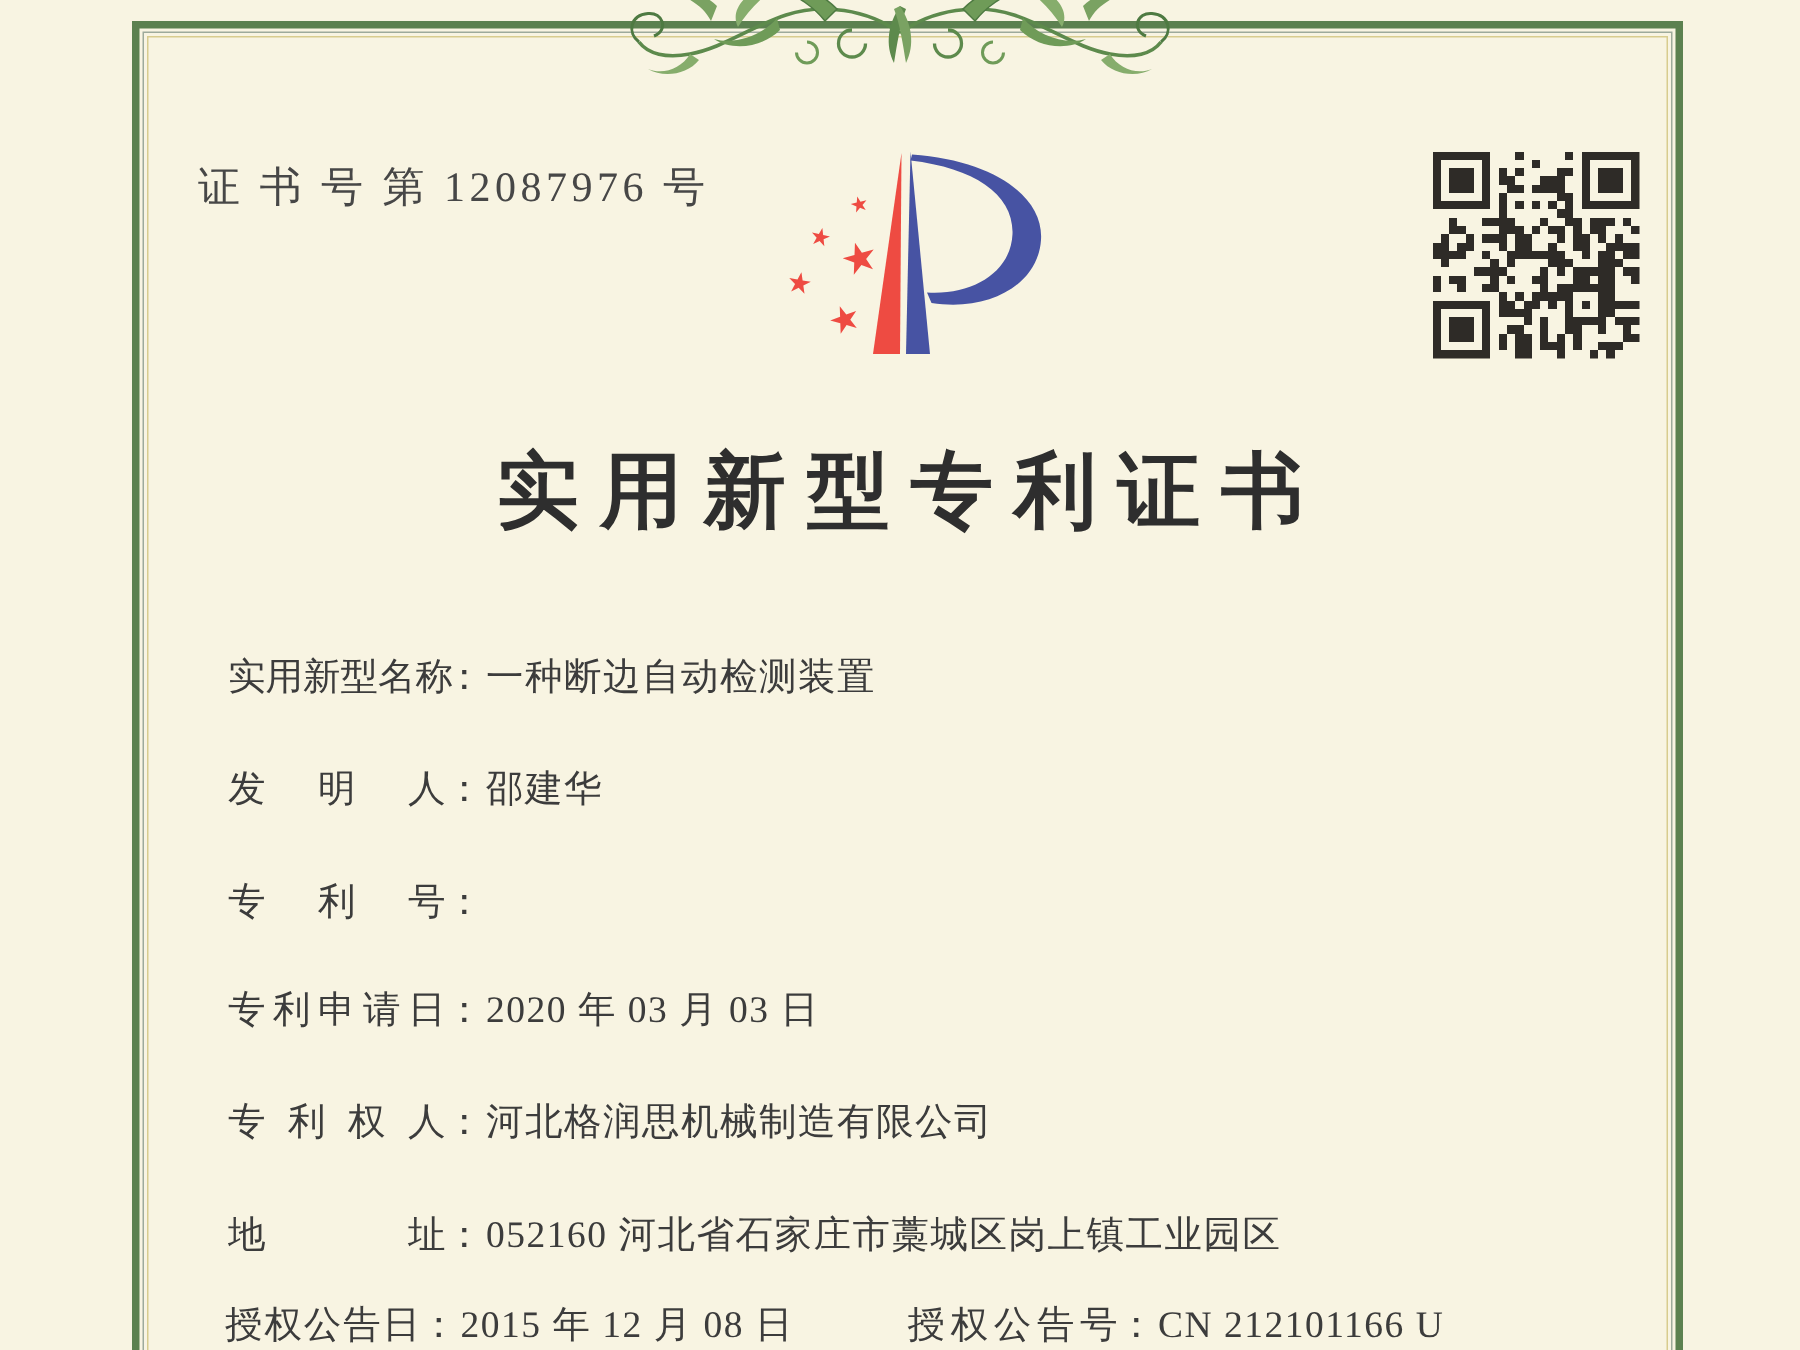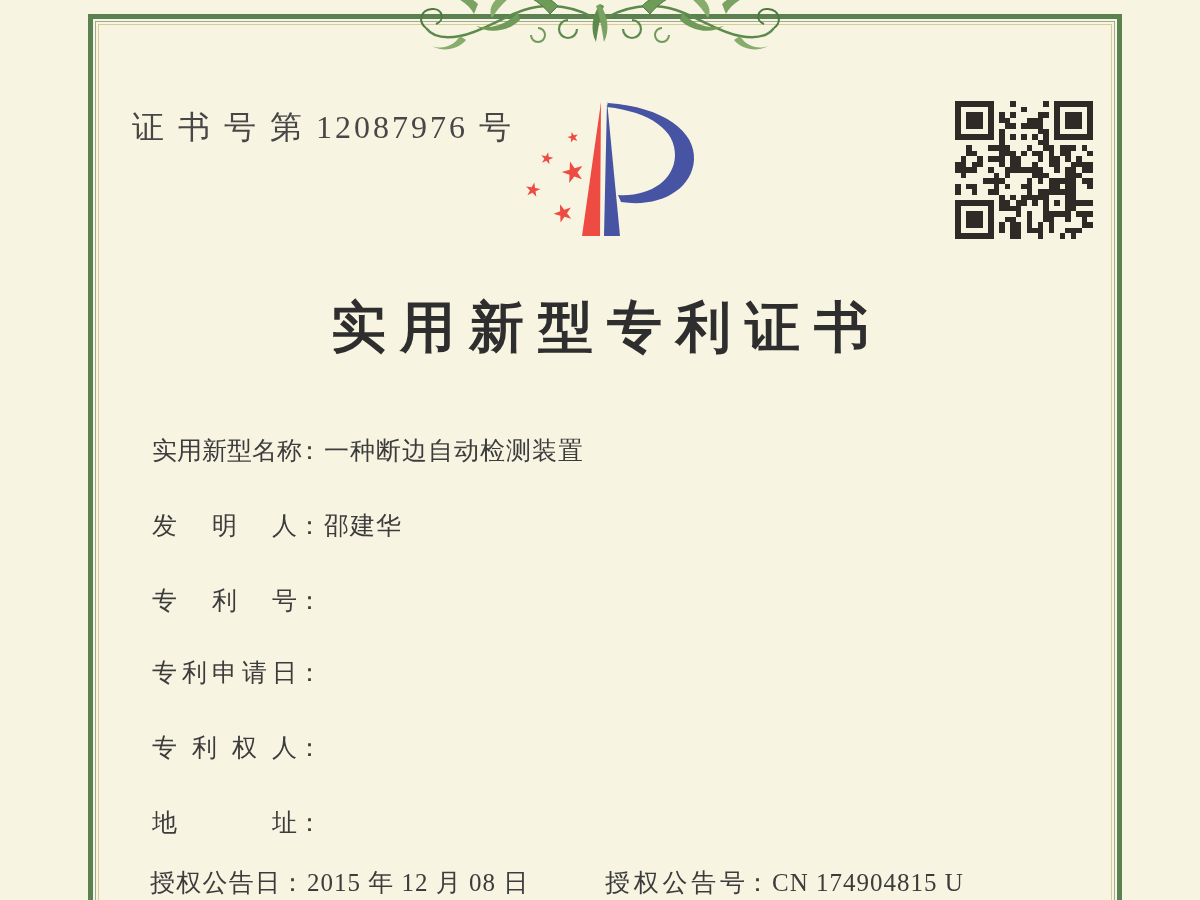--- a/index.html
+++ b/index.html
@@ -7,21 +7,21 @@
   .paper{position:relative;width:1200px;height:900px;background:#f8f4e2;
          font-family:"Liberation Serif","DejaVu Serif",serif;color:#3c3c3c;}
   
   .frame{position:absolute;left:88px;top:14px;width:1034px;height:950px;
          border:5px solid #5c8150;box-sizing:border-box;}
   .frame2{position:absolute;inset:2px;border:1px solid #9daa9b;}
   .frame3{position:absolute;inset:2px;border:1px solid #d8cc8e;}
   
   .flourish{position:absolute;left:408px;top:-6px;width:384px;height:60px;}
   
-  .certno{position:absolute;left:132px;top:106px;font-size:32px;letter-spacing:3px;
+  .certno{position:absolute;left:132px;top:106px;font-size:28px;letter-spacing:3px;
           color:#474747;white-space:nowrap;}
   .logo{position:absolute;left:517px;top:90px;}
   .qr{position:absolute;left:955px;top:101px;width:138px;height:138px;}
   
   .title{position:absolute;left:0;top:291px;width:1200px;text-align:center;
          font-size:55px;font-weight:bold;letter-spacing:14px;text-indent:14px;
          color:#2e2e2e;white-space:nowrap;}
   
   .row{position:absolute;display:flex;align-items:baseline;font-size:25px;
        white-space:nowrap;color:#3c3c3c;}
@@ -437,36 +437,39 @@
   </div>
   <div class="row r4">
     <span class="jlabel">
         <span>专</span>
         <span>利</span>
         <span>申</span>
         <span>请</span>
         <span>日</span>
       </span>
       <span class="colon">：</span>
+      <span class="value">2020 年 03 月 03 日</span>
   </div>
   <div class="row r5">
     <span class="jlabel">
         <span>专</span>
         <span>利</span>
         <span>权</span>
         <span>人</span>
       </span>
       <span class="colon">：</span>
+      <span class="value">河北格润思机械制造有限公司</span>
   </div>
   <div class="row r6">
     <span class="jlabel">
         <span>地</span>
         <span>址</span>
       </span>
       <span class="colon">：</span>
+      <span class="value">052160 河北省石家庄市藁城区岗上镇工业园区</span>
   </div>
   <div class="row r7a">
     <span class="jlabel w130">
         <span>授</span>
         <span>权</span>
         <span>公</span>
         <span>告</span>
         <span>日</span>
       </span>
       <span class="colon">：</span>
@@ -474,16 +477,16 @@
   </div>
   <div class="row r7b">
     <span class="jlabel w140">
         <span>授</span>
         <span>权</span>
         <span>公</span>
         <span>告</span>
         <span>号</span>
       </span>
       <span class="colon">：</span>
-      <span class="value">CN 174904815 U</span>
+      <span class="value">CN 212101166 U</span>
   </div>
 
 </div>
 
 </body></html>

